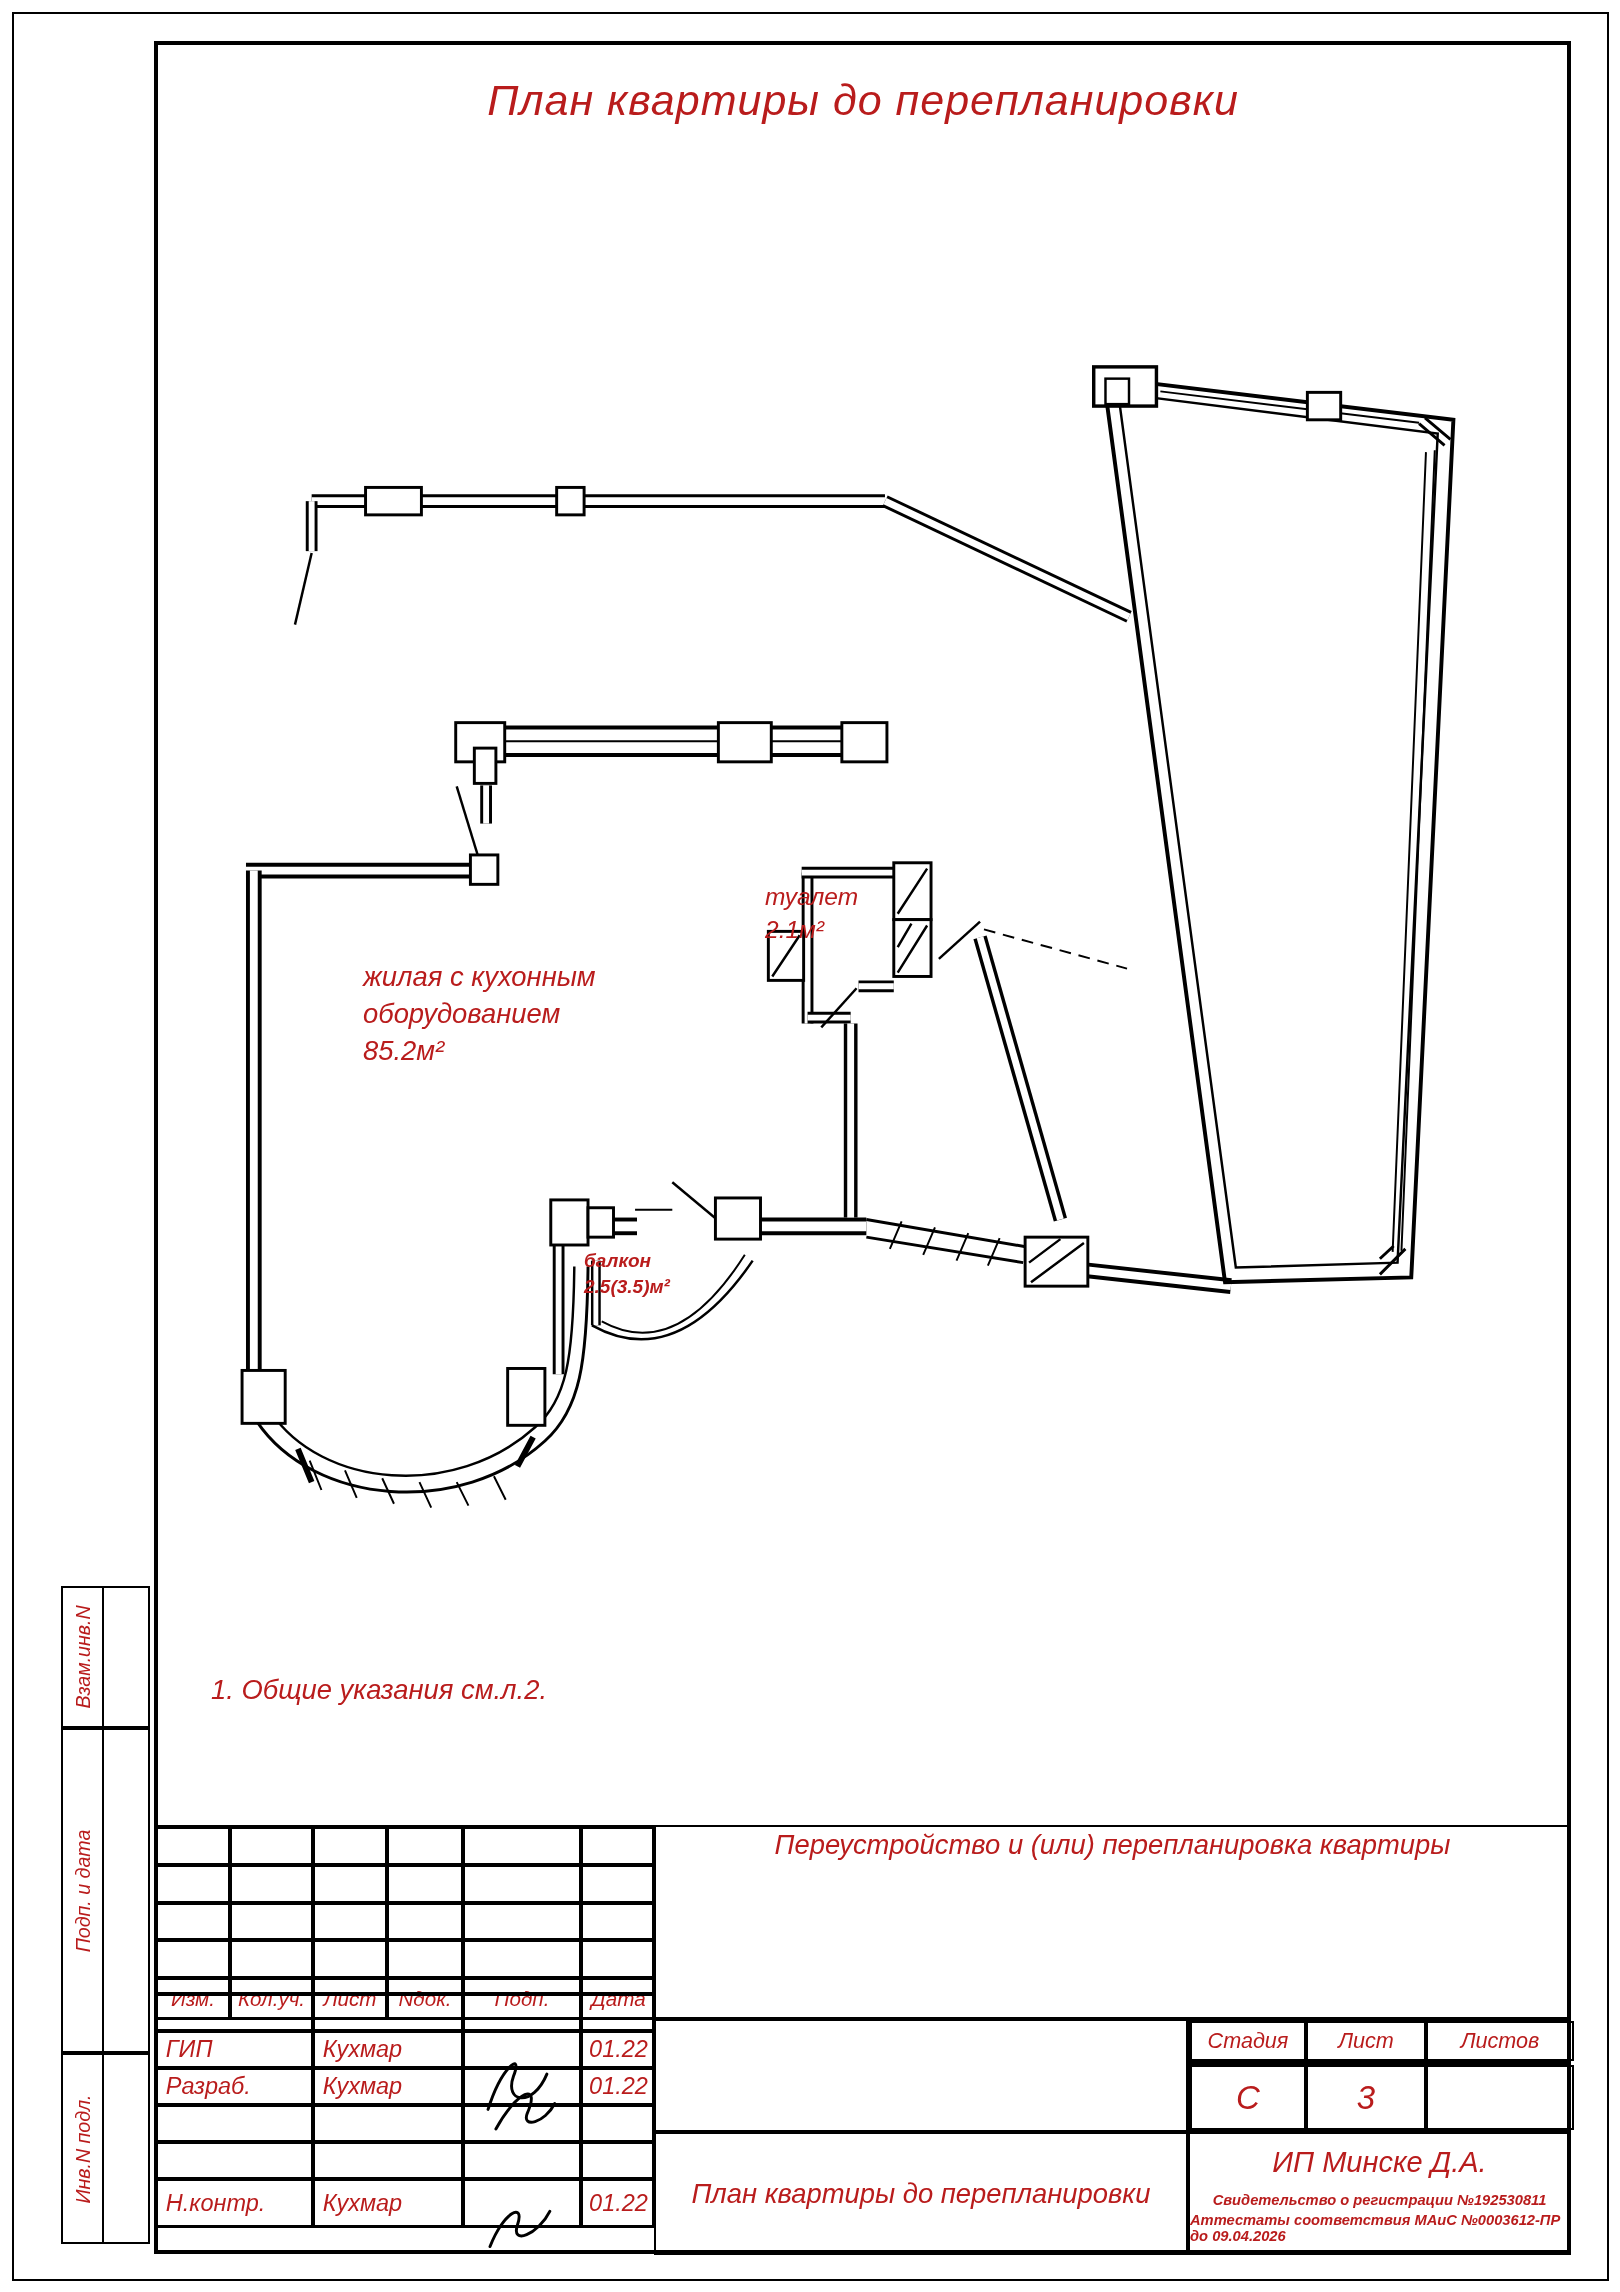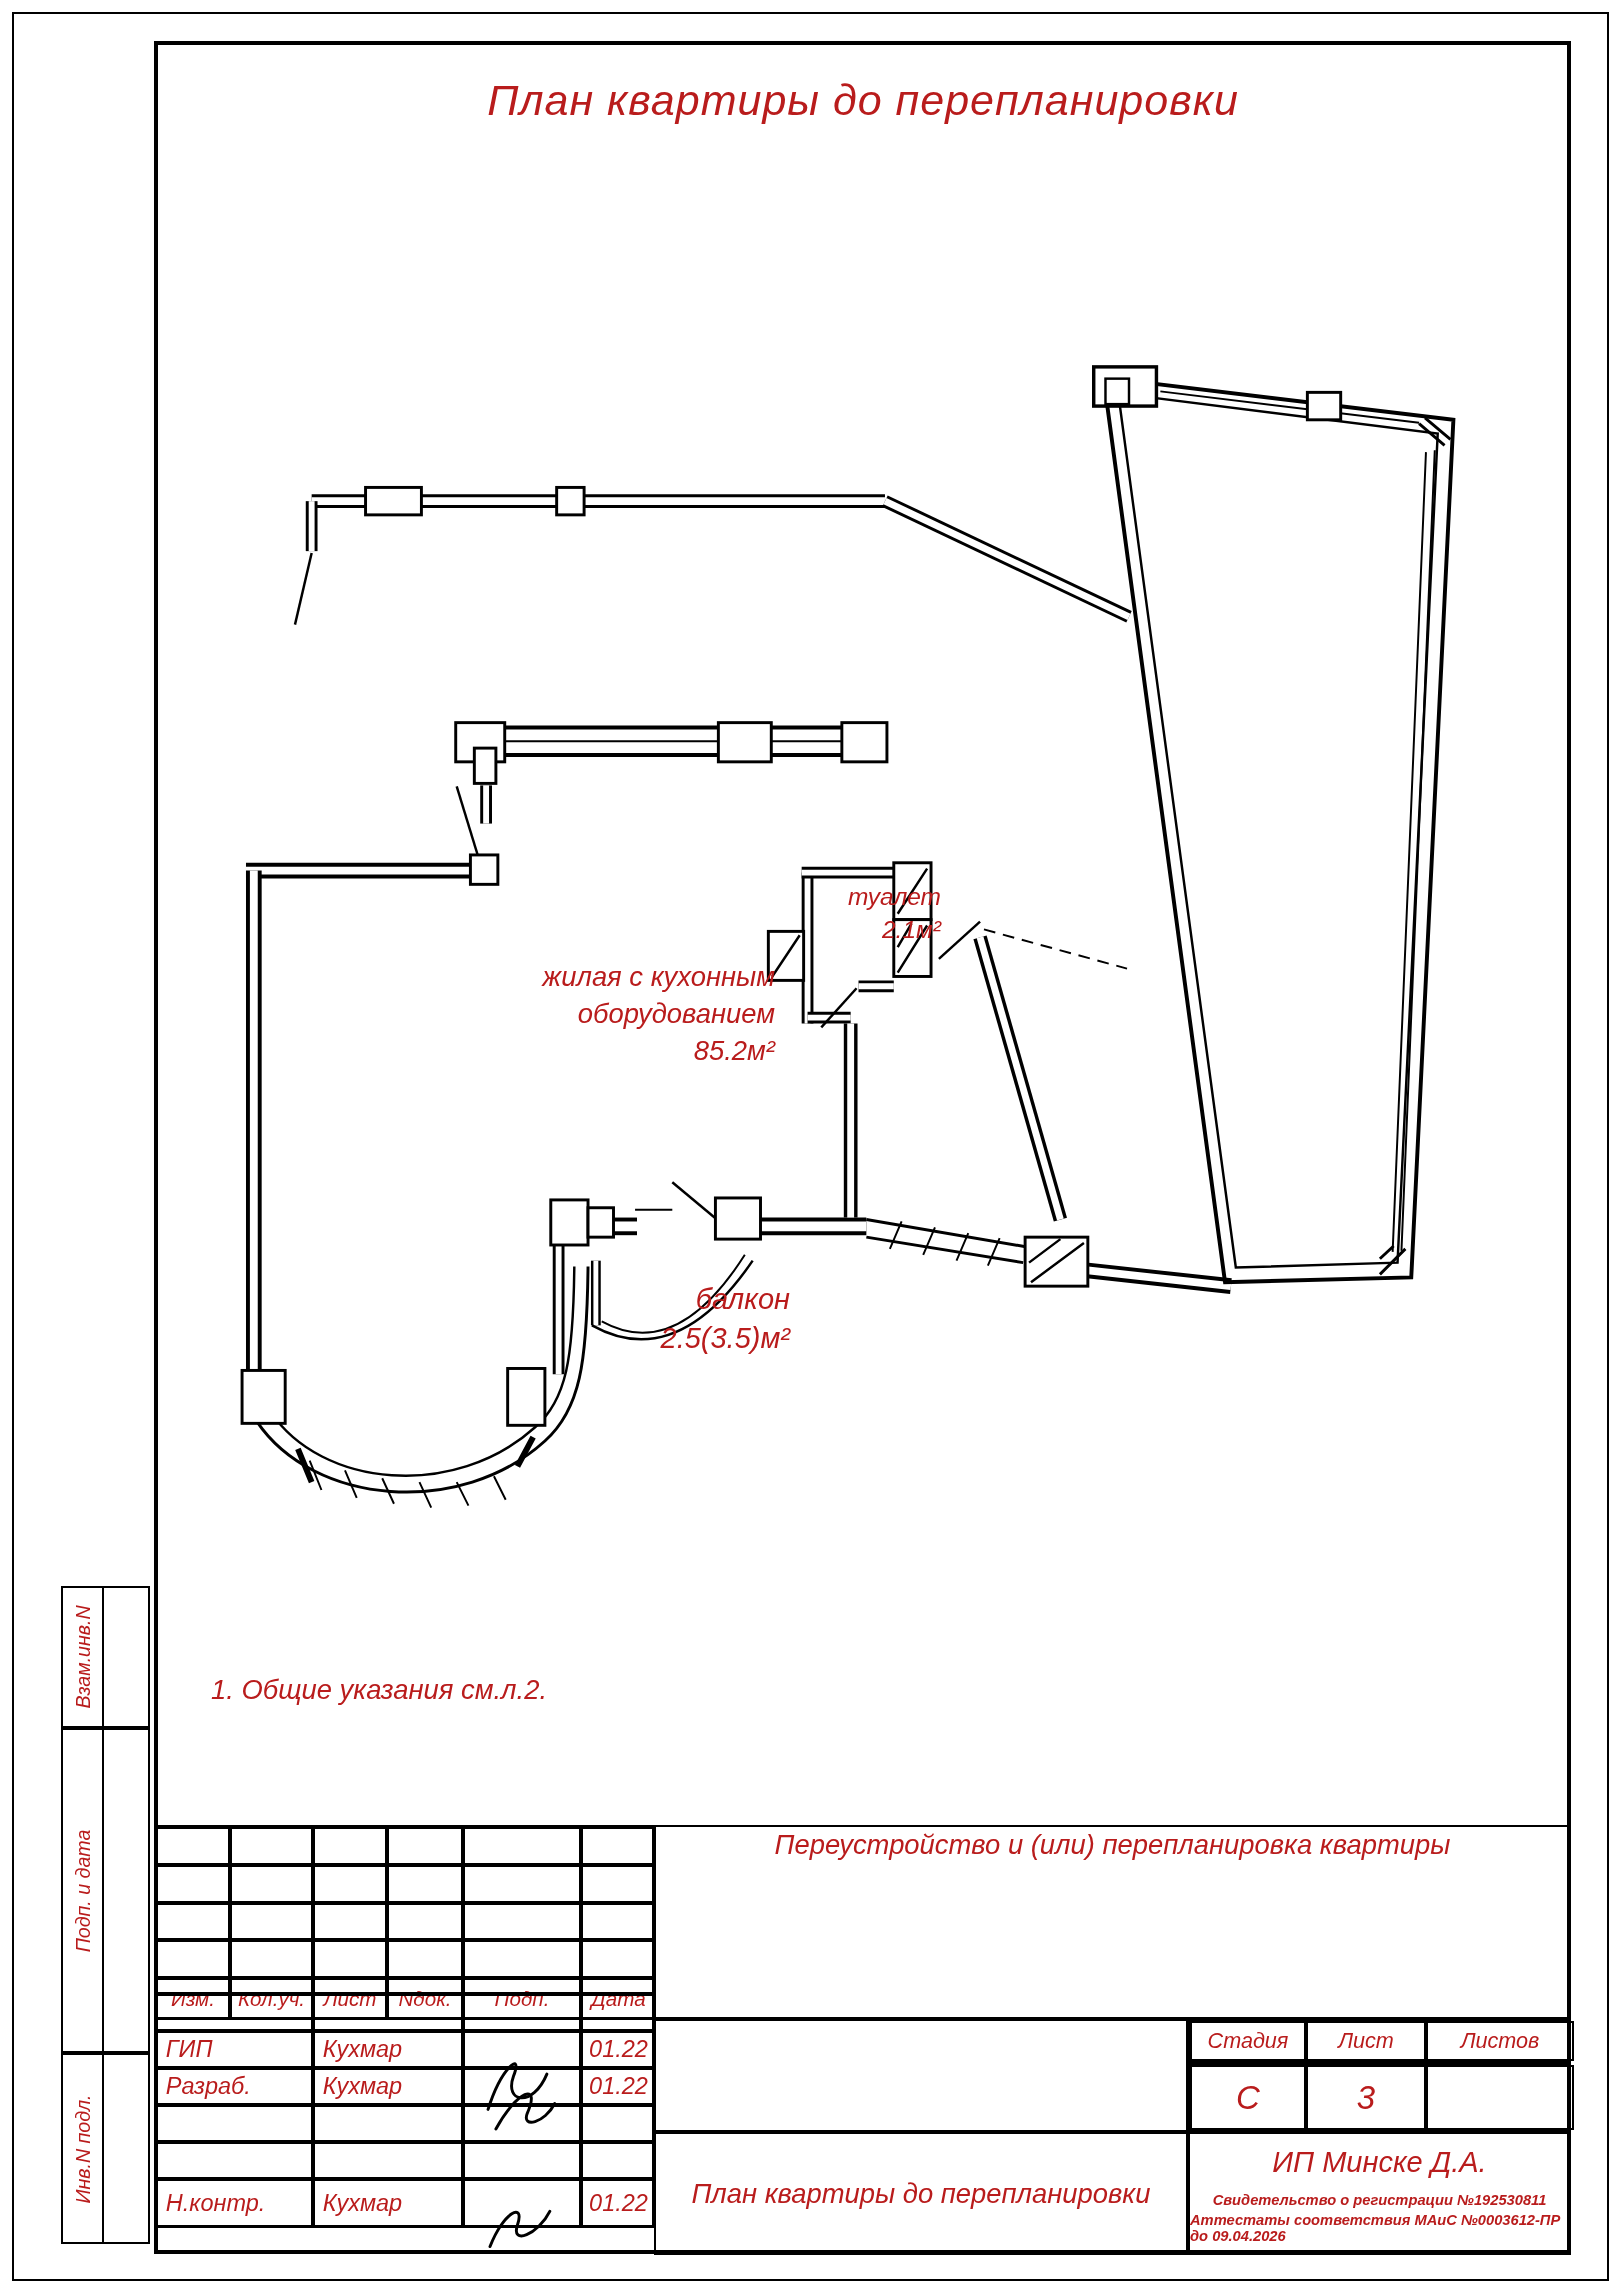--- a/index.html
+++ b/index.html
@@ -3,25 +3,25 @@
 <meta charset="utf-8">
 <style>
   html,body{margin:0;padding:0;background:#888;}
   .page{position:relative;width:1620px;height:2293px;background:#ffffff;
         font-family:"Liberation Sans",sans-serif;font-style:italic;color:#b91c1c;overflow:hidden;}
   .abs{position:absolute;}
   .border-outer{left:11.8px;top:11.8px;width:1593px;height:2265px;border:2px solid #000;}
   .frame{left:154px;top:41px;width:1417px;height:2213px;border:4.9px solid #000;box-sizing:border-box;}
   .title{left:412px;top:76px;width:902px;text-align:center;font-size:43px;letter-spacing:1px;}
   svg.plan{left:0;top:0;width:1620px;height:2293px;}
-  .room-label{position:absolute;text-align:right;line-height:1.35;}
+  .room-label{position:absolute;text-align:left;line-height:1.35;}
   .lbl-living{left:363px;top:959px;width:412px;font-size:27.4px;}
   .lbl-toilet{left:765px;top:880px;width:176px;font-size:24.5px;}
   .lbl-bath{left:806px;top:1057px;width:216px;font-size:26.5px;}
-  .lbl-balcony{left:584px;top:1280px;width:206px;font-size:29px;}
+  .lbl-balcony{left:584px;top:1248px;width:206px;font-size:19px;font-weight:bold;}
   .note{left:211px;top:1674px;width:490px;font-size:27.4px;}
   
   .mbox{position:absolute;left:61px;width:89px;border:2.9px solid #000;box-sizing:border-box;display:flex;}
   .mbox .lab{width:39px;border-right:2.9px solid #000;position:relative;}
   .mbox .lab span{position:absolute;left:50%;top:50%;transform:translate(-50%,-50%) rotate(-90deg);
     white-space:nowrap;font-size:19.6px;}
   
   .tb{position:absolute;box-sizing:border-box;border:2.9px solid #000;}
   .grid6{left:154px;top:1825px;width:500px;height:194px;display:grid;
          grid-template-columns:74px 83px 74px 76px 118px 75px;

